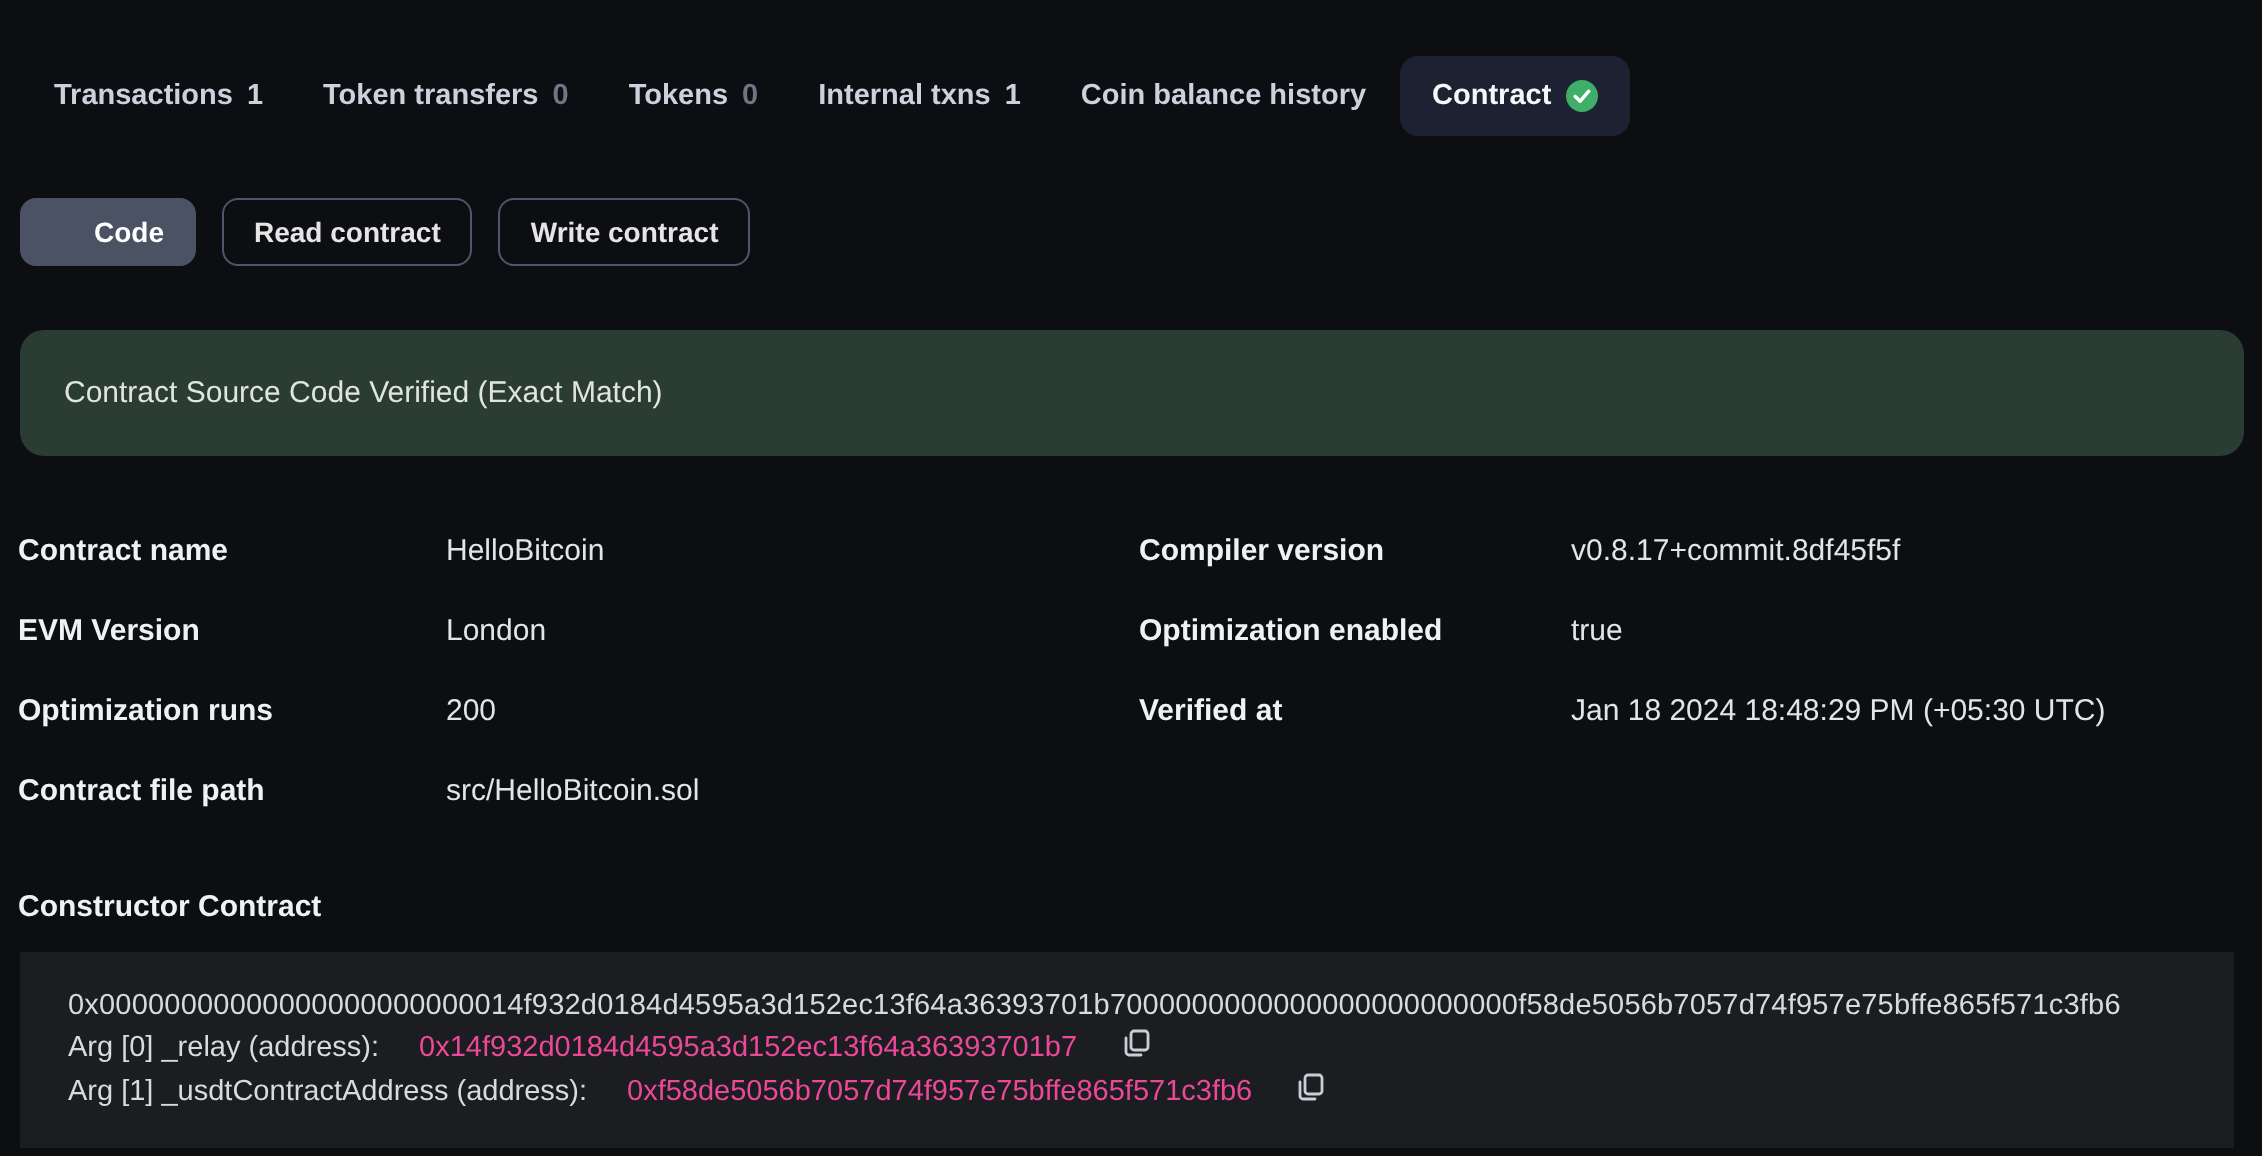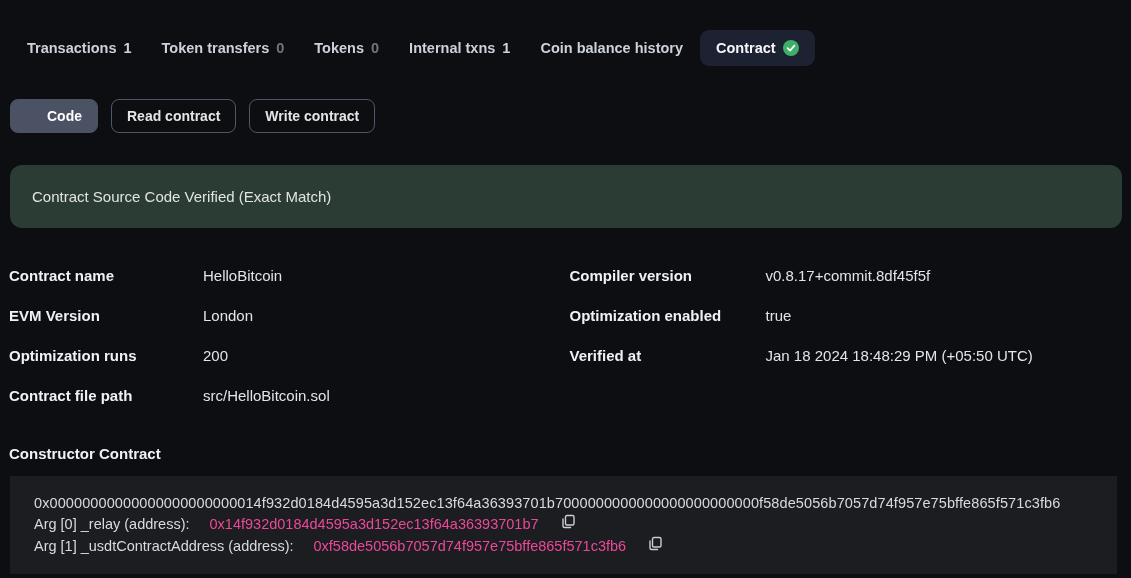--- a/index.html
+++ b/index.html
@@ -7,21 +7,21 @@
   body {
     background:#0d0e11;
     font-family:"Liberation Sans", sans-serif;
     color:#e3e5e9;
     overflow:hidden;
   }
   .page { width:1131px; height:578px; position:relative; }
 
   
   .tabs {
-    display:flex; align-items:center; gap:30px;
+    display:flex; gap:30px;
     padding:28px 0 0 27px; height:68px;
   }
   .tab {
     background:none; border:none; cursor:pointer;
     font-family:inherit; font-size:14.5px; font-weight:700;
     color:#ccd2db; display:flex; align-items:center; gap:7px;
     padding:0; white-space:nowrap;
   }
   .tab-count { font-weight:700; color:#ccd2db; }
   .tab-count.dim { color:#6f7683; }
@@ -51,21 +51,21 @@
   
   .info-grid {
     display:grid; grid-template-columns:1fr 1fr;
     padding:27px 9px 0 9px; column-gap:8px;
   }
   .info-col { display:flex; flex-direction:column; }
   .info-row { display:grid; height:40px; align-items:center; }
   .info-col.left  .info-row { grid-template-columns:194px 1fr; }
   .info-col.right .info-row { grid-template-columns:196px 1fr; }
   .info-label { font-size:15px; font-weight:700; color:#f0f1f4; }
-  .info-value { font-size:15px; color:#e2e4e8; }
+  .info-value { font-size:15px; color:#e2e4e8;margin-left:20px; }
 
   
   .section-heading {
     padding:30px 0 0 9px; font-size:15px; font-weight:700; color:#f0f1f4;
   }
   .codeblock {
     margin:14px 14px 0 10px; border-radius:0; background:#1c1d21;
     padding:16px 24px 17px 24px; font-size:14.5px; color:#d8dade;
     overflow:hidden;
   }
@@ -149,21 +149,21 @@
       <div class="info-row">
         <span class="info-label">Compiler version</span>
         <span class="info-value">v0.8.17+commit.8df45f5f</span>
       </div>
       <div class="info-row">
         <span class="info-label">Optimization enabled</span>
         <span class="info-value">true</span>
       </div>
       <div class="info-row">
         <span class="info-label">Verified at</span>
-        <span class="info-value">Jan 18 2024 18:48:29 PM (+05:50 UTC)</span>
+        <span class="info-value">Jan 18 2024 18:48:29 PM (+05:30 UTC)</span>
       </div>
     </div>
   </div>
 
   <h2 class="section-heading">Constructor Contract</h2>
 
   <div class="codeblock">
     <div class="hexline">0x00000000000000000000000014f932d0184d4595a3d152ec13f64a36393701b7000000000000000000000000f58de5056b7057d74f957e75bffe865f571c3fb6</div>
 
     <div class="argline">

